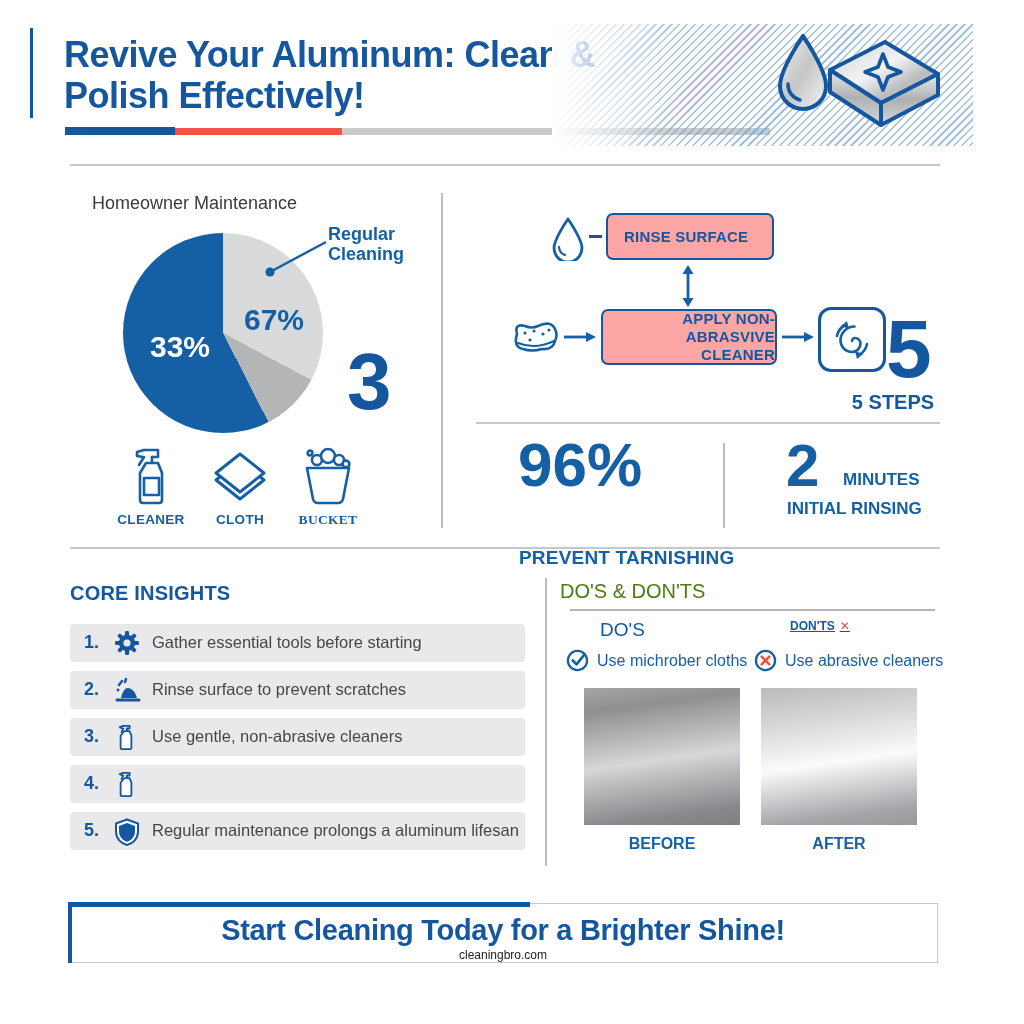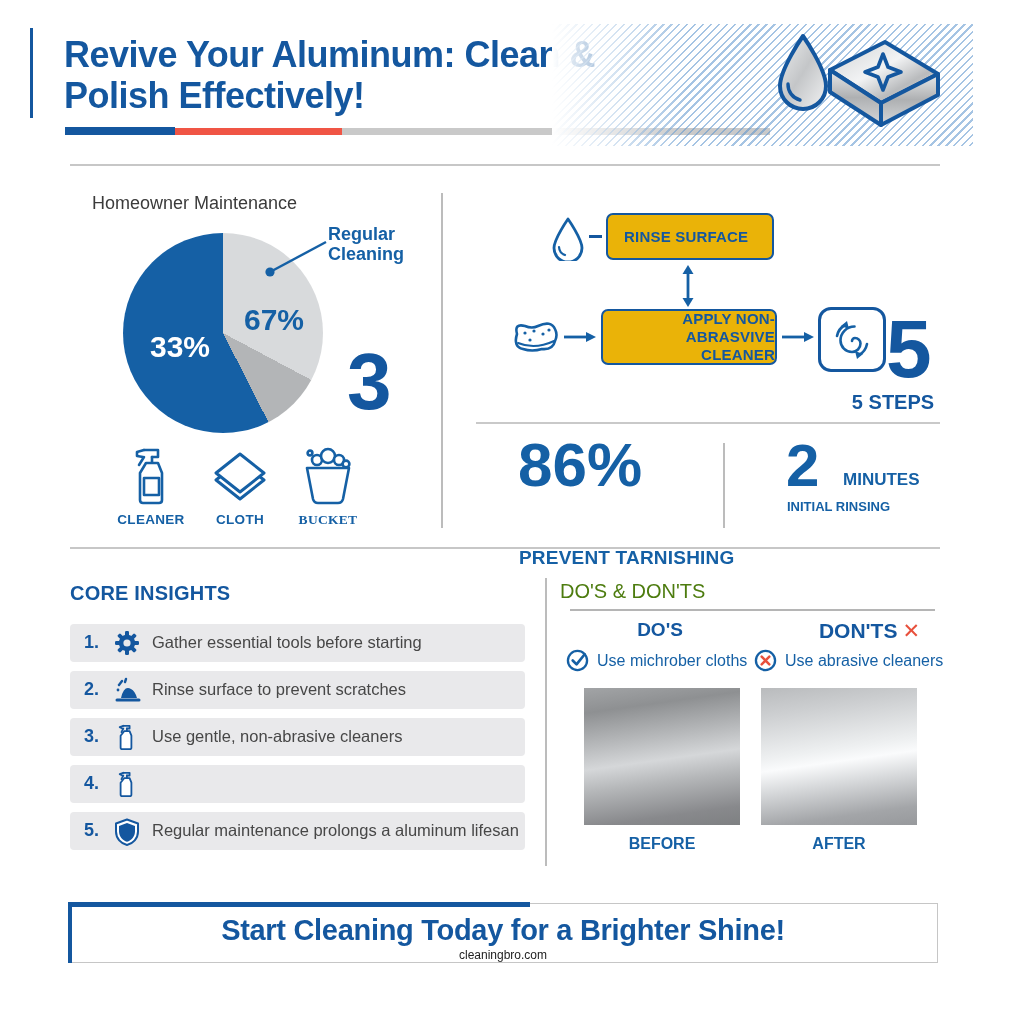--- a/index.html
+++ b/index.html
@@ -31,52 +31,52 @@
   .pie{left:123px;top:233px;width:200px;height:200px;border-radius:50%;
     background:conic-gradient(from 0deg,#d8dadc 0deg 118deg,#b3b5b7 118deg 153deg,#1560a5 153deg 360deg);}
   .pie-label-blue{left:150px;top:330px;font-size:30px;font-weight:bold;color:#fff;}
   .pie-label-gray{left:244px;top:303px;font-size:30px;font-weight:bold;color:#1560a5;}
   .callout{left:328px;top:224px;width:90px;font-size:18px;font-weight:600;color:#1560a5;line-height:20px;}
   .big-three{left:347px;top:342px;font-size:80px;font-weight:bold;color:#14579f;line-height:80px;}
   .tool{top:447px;width:70px;text-align:center;}
   .tool1{left:116px;} .tool2{left:205px;} .tool3{left:293px;font-family:Liberation Serif, serif;}
   .tool-label{display:block;margin-top:5px;font-size:13.5px;font-weight:bold;color:#1560a5;letter-spacing:.3px;}
   
-  .flow-box{border:2.5px solid #14579f;border-radius:7px;background:#eab308;
+  .flow-box{border:2.5px solid #14579f;border-radius:7px;background:#fca5a5;
     color:#14579f;font-weight:bold;font-size:15px;letter-spacing:.2px;display:flex;align-items:center;}
   .box-rinse{left:606px;top:213px;width:168px;height:47px;padding-left:16px;box-sizing:border-box;}
   .box-apply{left:601px;top:309px;width:176px;height:56px;padding-left:13px;box-sizing:border-box;line-height:18px;text-align:right;}
   .drop-sm{left:549px;top:215px;}
   .dash{left:589px;top:235px;width:13px;height:3px;background:#14579f;}
   .dblarrow{left:679px;top:263px;}
   .sponge{left:510px;top:318px;}
   .arrow1{left:562px;top:330px;} .arrow2{left:780px;top:330px;}
   .swirl-box{left:818px;top:307px;width:62px;height:59px;border:3px solid #14579f;border-radius:13px;
     display:flex;align-items:center;justify-content:center;background:#fff;}
   .big-five{left:886px;top:305px;font-size:82px;font-weight:bold;color:#14579f;line-height:88px;}
   .steps-label{left:843px;top:391px;width:100px;text-align:center;font-size:20px;font-weight:bold;color:#14579f;}
   .flow-underline{left:476px;top:422px;width:464px;height:2px;background:#c9c9c9;}
   
   .stat80{left:518px;top:433px;font-size:62px;font-weight:bold;color:#1560a5;line-height:64px;}
   .stat80-label{left:519px;top:501px;font-size:19px;font-weight:bold;color:#1560a5;letter-spacing:.2px;margin-top:46px;}
   .stat2{left:786px;top:436px;font-size:60px;font-weight:bold;color:#1560a5;line-height:60px;}
   .stat2-unit{left:843px;top:470px;font-size:17px;font-weight:bold;color:#1560a5;}
-  .stat2-label{left:787px;top:499px;font-size:13px;font-weight:bold;color:#1560a5;}
+  .stat2-label{left:787px;top:499px;font-size:17px;font-weight:bold;color:#1560a5;}
   
   .insights-title{left:70px;top:582px;font-size:20px;font-weight:bold;color:#14579f;letter-spacing:.2px;}
   .insight-row{left:70px;width:455px;height:38px;background:#e9e9eb;border-radius:4px;}
   .r1{top:624px;} .r2{top:671px;} .r3{top:718px;} .r4{top:765px;} .r5{top:812px;}
   .insight-num{position:absolute;left:14px;top:8px;font-size:18px;font-weight:bold;color:#14579f;}
   .insight-ico{position:absolute;left:44px;top:6px;}
   .insight-text{position:absolute;left:82px;top:9px;font-size:16.5px;color:#474747;}
   
   .dd-title{left:560px;top:580px;width:380px;text-align:left;font-size:20px;font-weight:normal;color:#4d7c0f;}
   .dd-underline{left:570px;top:609px;width:365px;height:2px;background:#b5b5b5;}
-  .dos-head{left:600px;top:619px;width:120px;text-align:center;font-size:19px;font-weight:bold;color:#14579f;}
-  .donts-head{left:790px;top:619px;width:130px;text-align:right;font-size:21px;font-weight:bold;color:#14579f;}
+  .dos-head{left:600px;top:619px;width:120px;font-size:19px;font-weight:normal;color:#14579f;}
+  .donts-head{left:790px;top:619px;width:130px;text-align:left;font-size:12px;font-weight:bold;color:#14579f;text-decoration:underline;}
   .donts-x{color:#e8503c;margin-left:5px;}
   .dd-item{top:649px;font-size:16px;color:#1560a5;display:flex;align-items:center;gap:8px;}
   .do-item{left:566px;} .dont-item{left:754px;}
   .metal{top:688px;width:156px;height:137px;}
   .metal-before{left:584px;
     background:linear-gradient(172deg,#a2a4a6 0%,#8e9092 16%,#b9bbbd 38%,#d5d7d9 52%,#b5b7b9 66%,#88898c 88%,#7e8082 100%);}
   .metal-after{left:761px;
     background:linear-gradient(172deg,#b9bbbd 0%,#cdcfd1 18%,#eef0f1 45%,#fafbfc 53%,#d9dbdd 66%,#a3a5a8 88%,#97999c 100%);}
   .metal-label{top:835px;width:156px;text-align:center;font-size:16px;font-weight:bold;color:#1560a5;}
   .lbl-before{left:584px;} .lbl-after{left:761px;}
@@ -244,21 +244,21 @@
         <polygon points="16,2 10,7 18,10" fill="#1560a5" stroke="none"></polygon>
         <path d="M36 25 A16 16 0 0 1 28 36"></path>
         <polygon points="26,40 32,35 24,32" fill="#1560a5" stroke="none"></polygon>
       </svg>
     </span>
   </div>
   <div class="abs big-five">5</div>
   <div class="abs steps-label">5 STEPS</div>
   <div class="abs flow-underline"></div>
 
-  <div class="abs stat80">86%</div>
+  <div class="abs stat80">96%</div>
   <div class="abs stat80-label">PREVENT TARNISHING</div>
   <div class="abs divider-v vdiv-stats"></div>
   <div class="abs stat2">2</div>
   <div class="abs stat2-unit">MINUTES</div>
   <div class="abs stat2-label">INITIAL RINSING</div>
 
   <div class="abs divider-h div2"></div>
 
   <div class="abs insights-title">CORE INSIGHTS</div>
 

